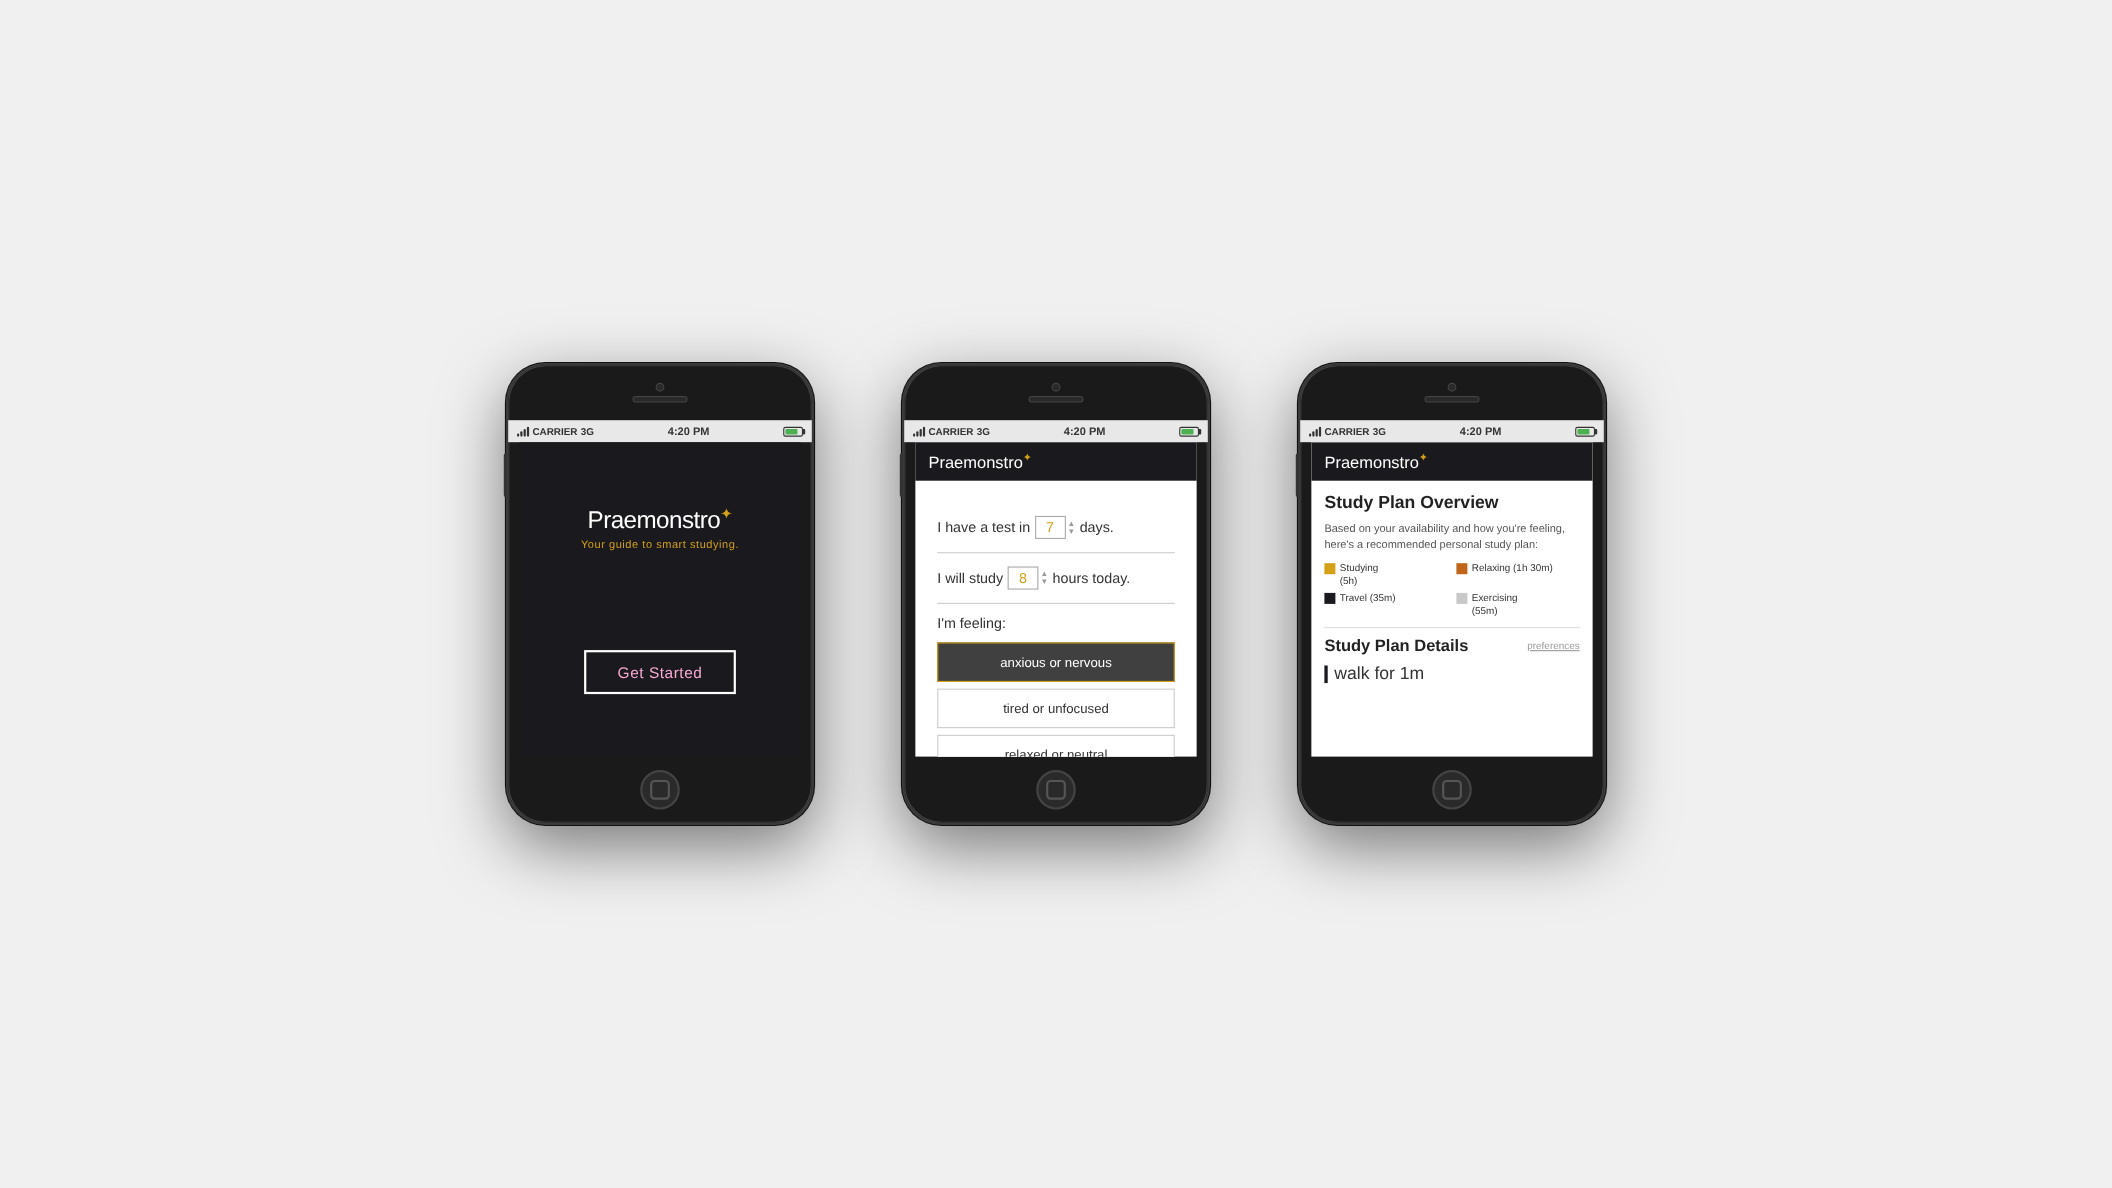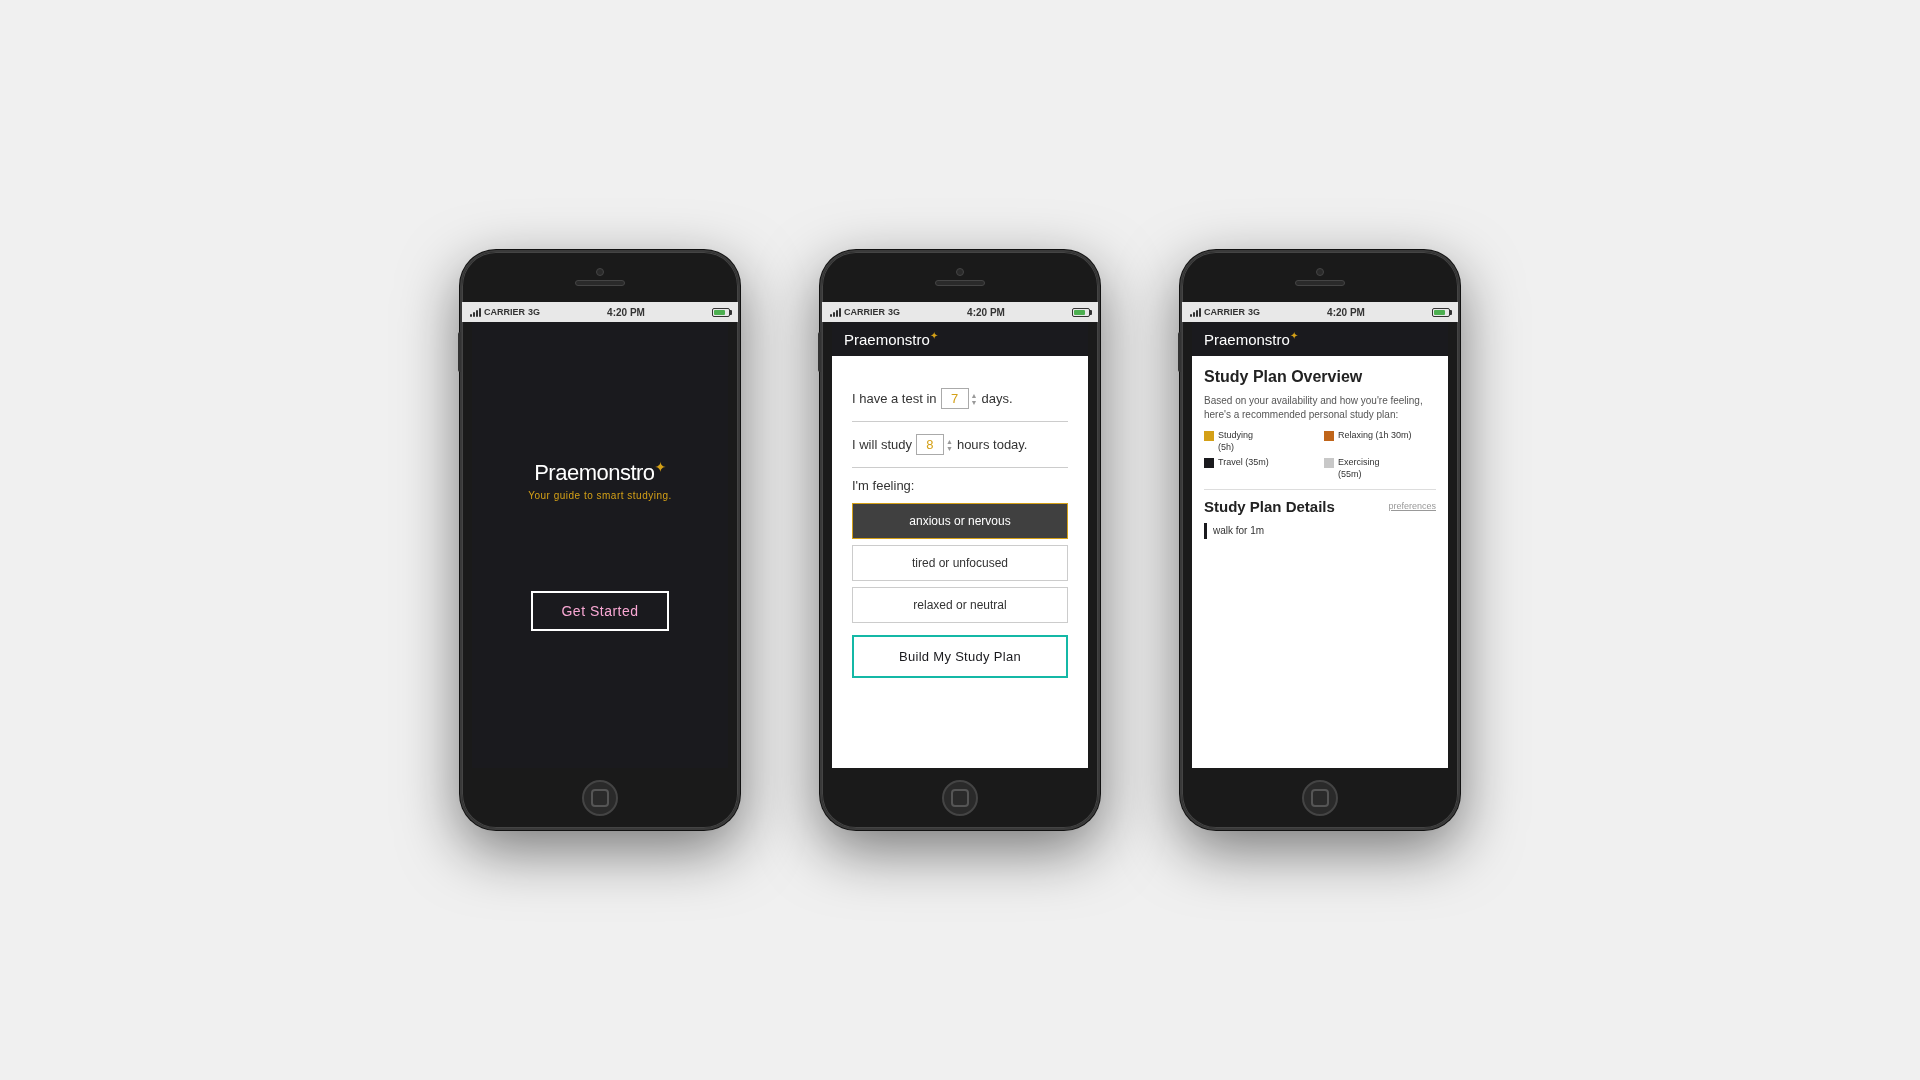--- a/index.html
+++ b/index.html
@@ -11,21 +11,21 @@
       align-items: center;
       justify-content: center;
       gap: 80px;
       font-family: 'Helvetica Neue', Helvetica, Arial, sans-serif;
       overflow: hidden;
     }
 
     
     .phone {
       width: 280px;
-      height: 580px;
+      height: 420px;
       background: #1a1a1a;
       border-radius: 36px;
       border: 2px solid #3a3a3a;
       box-shadow: 0 0 0 1px #111, 0 20px 60px rgba(0,0,0,0.5), inset 0 0 0 1px #444;
       display: flex;
       flex-direction: column;
       align-items: center;
       position: relative;
       padding: 0;
     }
@@ -440,21 +440,21 @@
       font-size: 9px;
       color: #999;
       text-decoration: underline;
       cursor: pointer;
     }
 
     .plan-item {
       display: flex;
       align-items: center;
       gap: 6px;
-      font-size: 10px;
+      font-size: 16px;
       color: #333;
     }
 
     .plan-item-bar {
       width: 3px;
       height: 16px;
       background: #1a1a1e;
       flex-shrink: 0;
     }
   </style>

